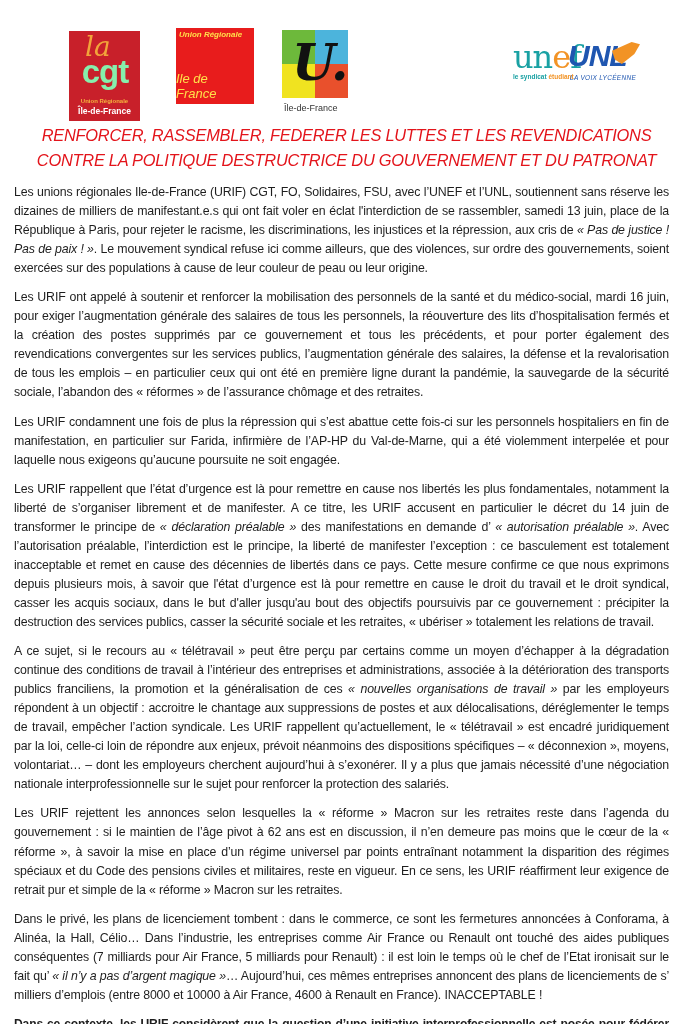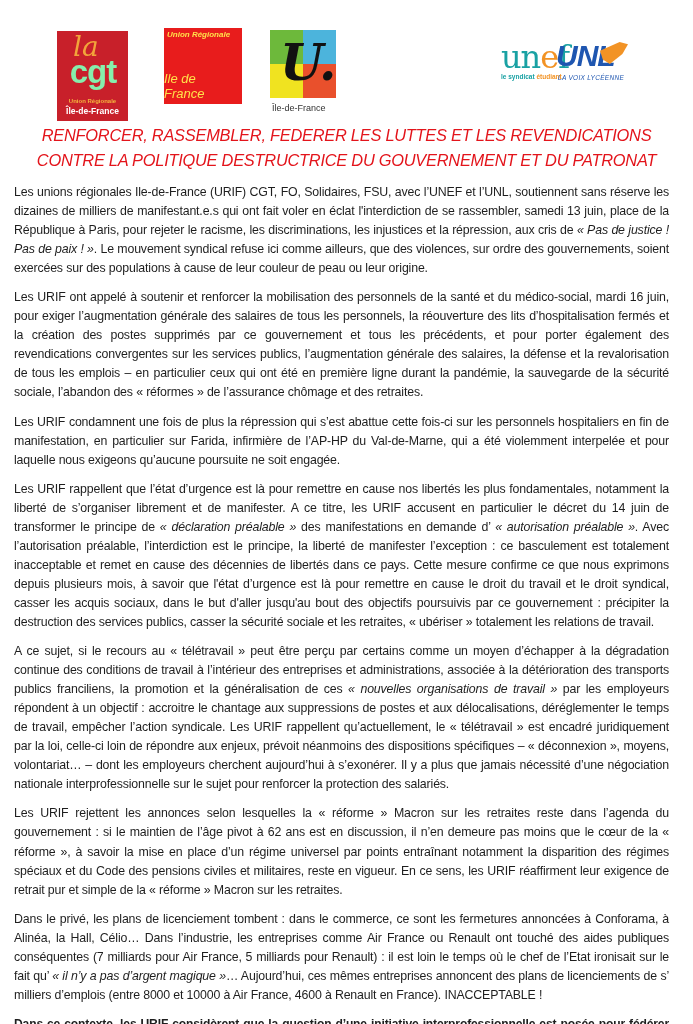--- a/index.html
+++ b/index.html
@@ -1,18 +1,18 @@
 <!DOCTYPE html>
 <html><head>
 <meta charset="utf-8">
 <style>
   html, body { margin: 0; padding: 0; background: #ffffff; }
   body { width: 693px; height: 1024px; position: relative; overflow: hidden;
          font-family: "Liberation Sans", sans-serif; color: #1e1e1e; }
-  .logos { position: absolute; top: 28px; left: 0; width: 656px; height: 90px; }
+  .logos { position: absolute; top: 28px; left: 12px; width: 656px; height: 90px; }
   .logo { position: absolute; }
 
   
   .cgt { left: 57px; top: 3px; width: 71px; height: 90px; background: #c8202a; }
   .cgt .la { position: absolute; left: 16px; top: 2px; font-family: "DejaVu Serif", serif; font-style: italic;
              color: #f2a43a; font-size: 28px; line-height: 28px; }
   .cgt .cg { position: absolute; left: 1px; top: 24px; width: 70px; text-align: center; color: #86efac; font-weight: bold;
              font-size: 33px; line-height: 34px; letter-spacing: -1px; }
   .cgt .ur { position: absolute; left: 0; top: 67px; width: 71px; text-align: center; color: #f4b33e; font-weight: bold;
              font-size: 6px; line-height: 7px; }

